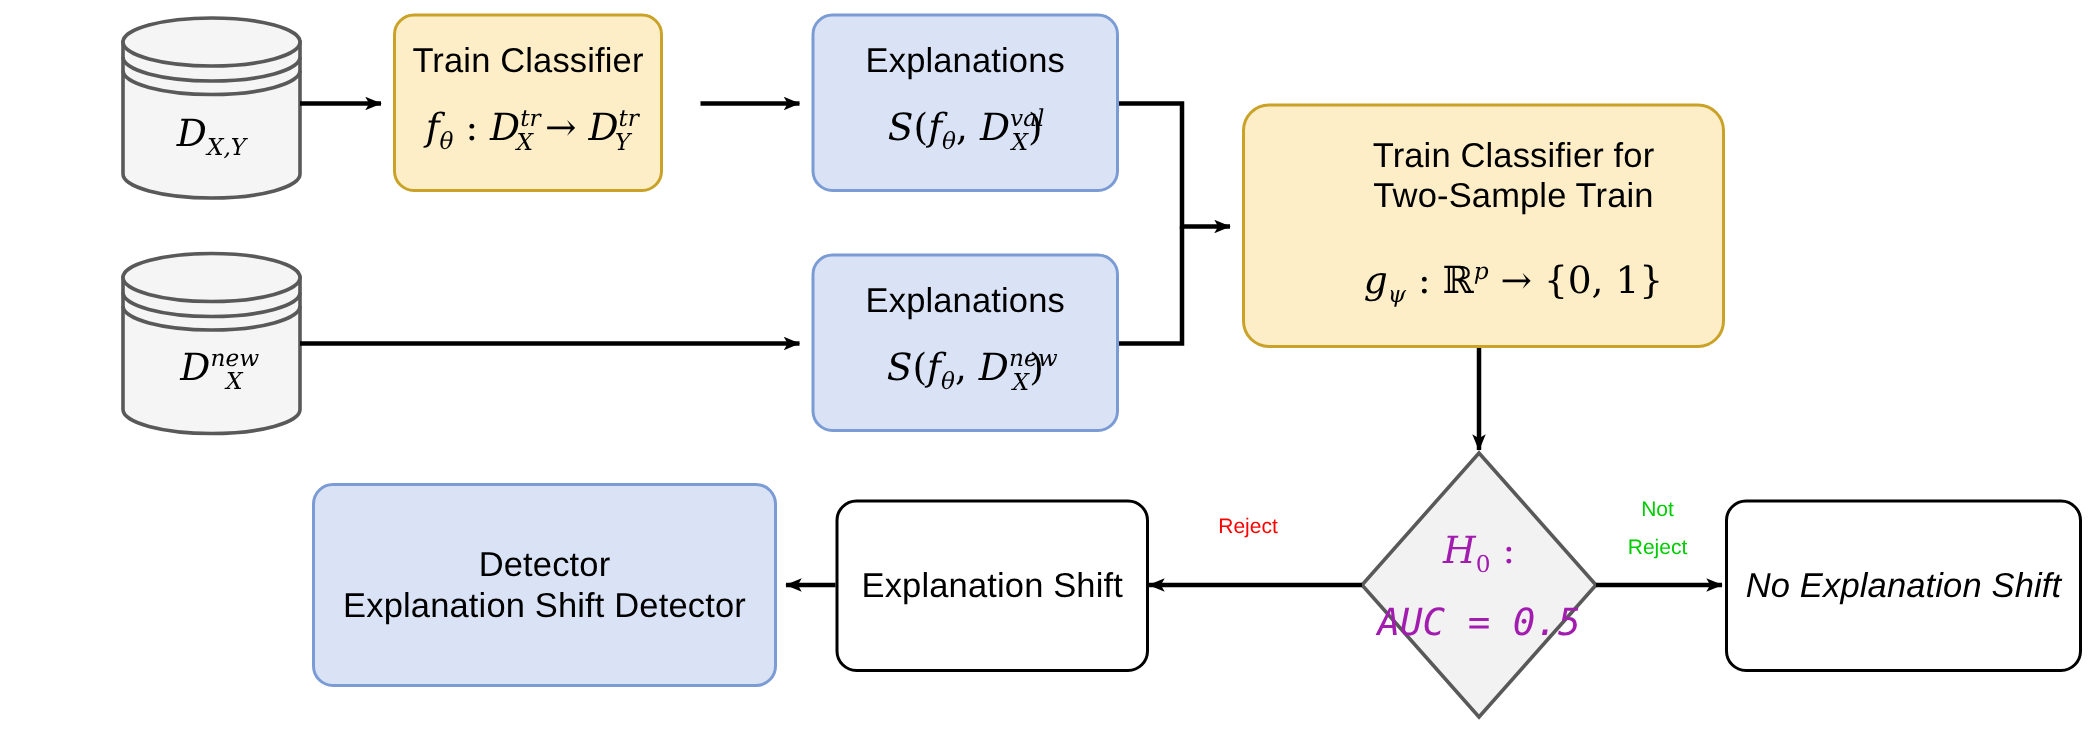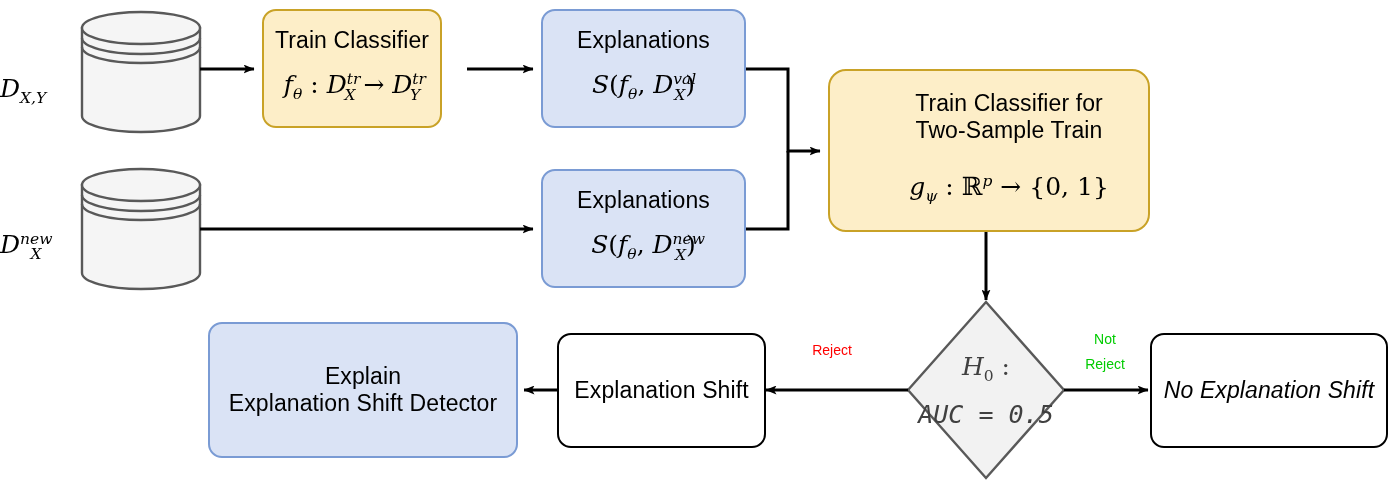--- a/index.html
+++ b/index.html
@@ -13,23 +13,23 @@
   .blue{background:#dae3f5;border:2px solid #7a9bd4;}
   .title{font-size:23px;line-height:27px;letter-spacing:.1px;}
   .formula{font-family:"DejaVu Serif",serif;font-size:25px;font-style:italic;
            line-height:30px;margin-top:10px;white-space:nowrap;}
   .formula .up{font-style:normal;}
   .cal{font-family:"DejaVu Serif",serif;font-style:italic;}
   sup{font-size:.62em;font-style:italic;vertical-align:super;}
   sub{font-size:.62em;font-style:italic;vertical-align:sub;}
   .edgelabel{position:absolute;font-size:14px;line-height:25px;text-align:center;
              font-family:"Liberation Sans",sans-serif;}
-  .dbtext{position:absolute;width:100%;text-align:left;
+  .dbtext{position:absolute;width:100%;text-align:center;
           font-family:"DejaVu Serif",serif;font-style:italic;font-size:25px;}
-  .dlabel{position:absolute;width:100%;text-align:center;color:#404040;
+  .dlabel{position:absolute;width:100%;text-align:center;color:#a21caf;
           font-family:"DejaVu Serif",serif;}
   .dl1{font-size:25px;font-style:italic;}
   .dl2{font-size:25px;font-family:"DejaVu Sans Mono",monospace;font-style:normal;}
 </style>
 </head>
 <body>
 
 <div id="canvas">
 
   <svg width="1395" height="489" style="position:absolute;left:0;top:0;">
@@ -101,21 +101,21 @@
 
   <div class="node rbox" style="left:557px;top:333px;width:209px;height:115px;">
     <div class="title">Explanation Shift</div>
   </div>
 
   <div class="node rbox" style="left:1150px;top:333px;width:238px;height:115px;font-style:italic;">
     <div class="title">No Explanation Shift</div>
   </div>
 
   <div class="node rbox blue" style="left:208px;top:322px;width:310px;height:136px;">
-    <div class="title">Explain</div>
+    <div class="title">Detector</div>
     <div class="title">Explanation Shift Detector</div>
   </div>
 
   <div class="edgelabel" style="left:772px;top:338px;width:120px;color:#ff0000;">Reject</div>
   <div class="edgelabel" style="left:1060px;top:327px;width:90px;color:#00cc00;">
     <div>Not</div>
     <div>Reject</div>
   </div>
 
 </div>

